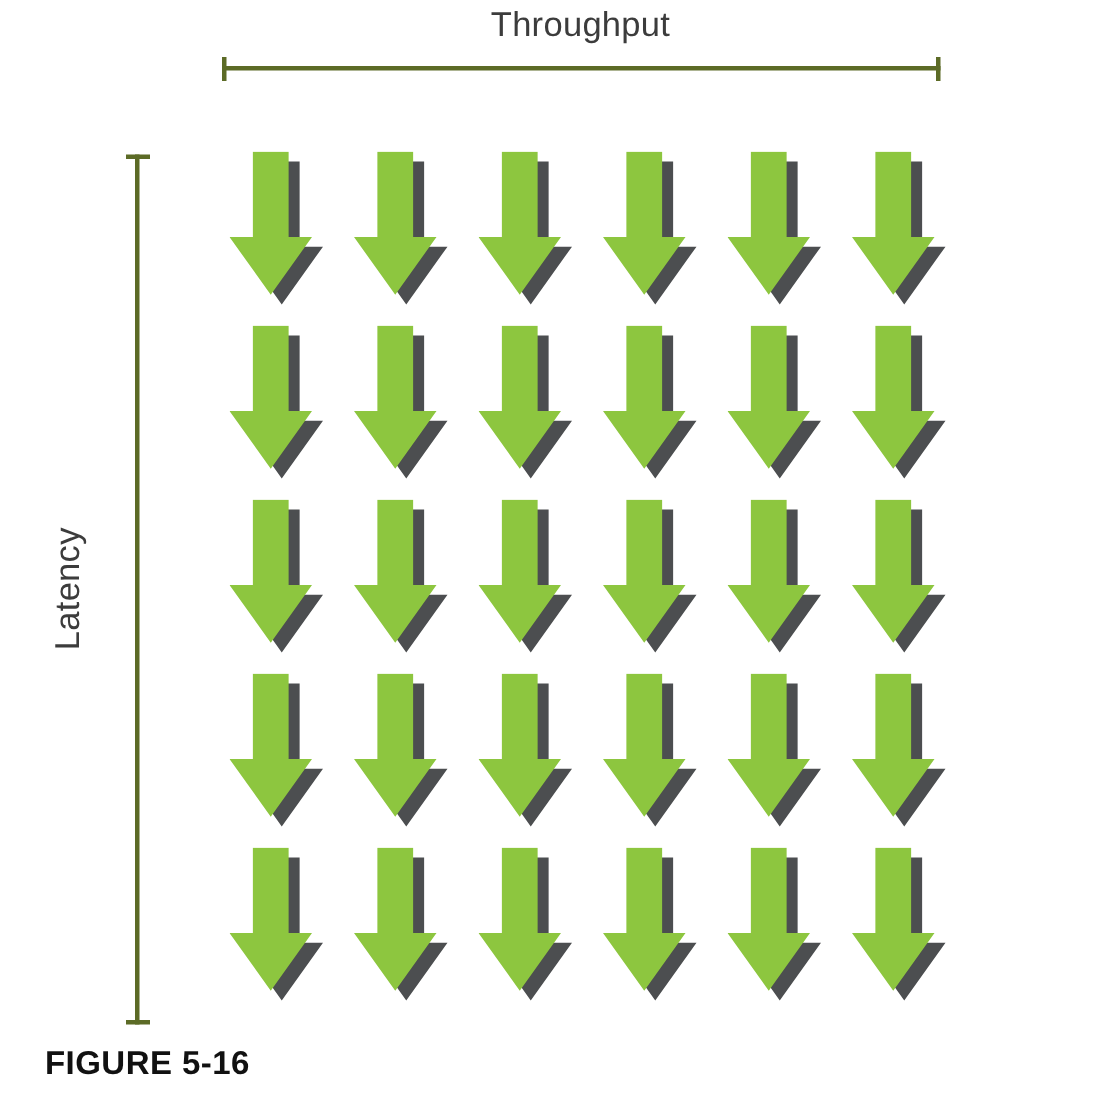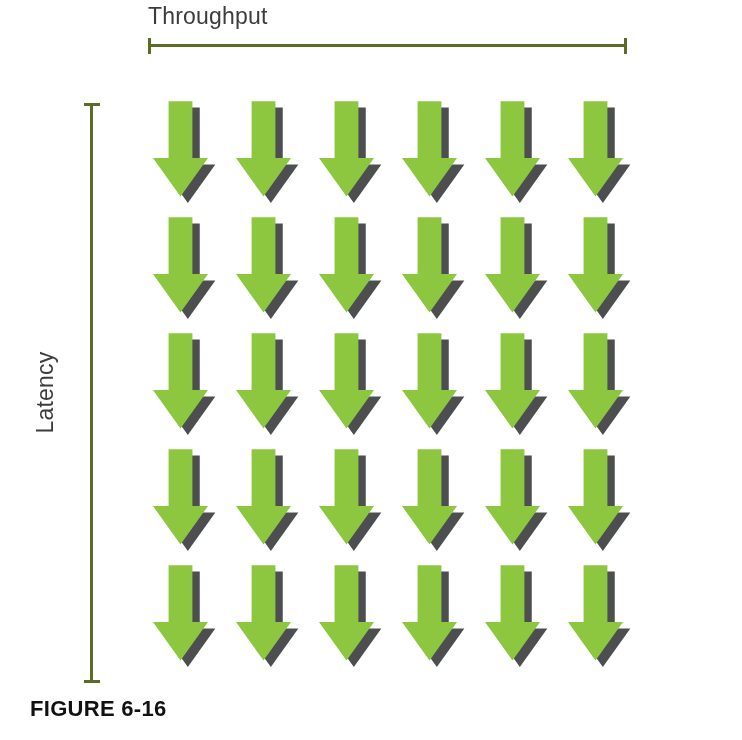--- a/index.html
+++ b/index.html
@@ -18,21 +18,21 @@
   .axis-label {
     position: absolute;
     color: var(--label-text, #3c3c3c);
     font-size: 23px;
     letter-spacing: 0.2px;
   }
   .top-label {
     left: 148px;
     top: 3px;
     width: 478px;
-    text-align: left;
+    text-align: center;
   }
   .left-label {
     left: -55px;
     top: 379px;
     width: 200px;
     text-align: center;
     transform: rotate(-90deg);
   }
   .bracket { position: absolute; }
   .bracket-h { left: 148px; top: 38px; width: 479px; height: 16px; }
@@ -216,15 +216,15 @@
       <div class="arrow-cell"><svg viewBox="0 0 72 112" width="66" height="103" aria-hidden="true">
           <polygon points="25,7 51,7 51,69 68,69 38,111 8,69 25,69" fill="#4C4E50"></polygon>
           <polygon points="17,0 43,0 43,62 60,62 30,104 0,62 17,62" fill="#8DC63F"></polygon>
         </svg></div>
       <div class="arrow-cell"><svg viewBox="0 0 72 112" width="66" height="103" aria-hidden="true">
           <polygon points="25,7 51,7 51,69 68,69 38,111 8,69 25,69" fill="#4C4E50"></polygon>
           <polygon points="17,0 43,0 43,62 60,62 30,104 0,62 17,62" fill="#8DC63F"></polygon>
         </svg></div>
     </div>
 
-  <div class="caption">FIGURE 6-16</div>
+  <div class="caption">FIGURE 5-16</div>
 
 </div>
 
 </body></html>

